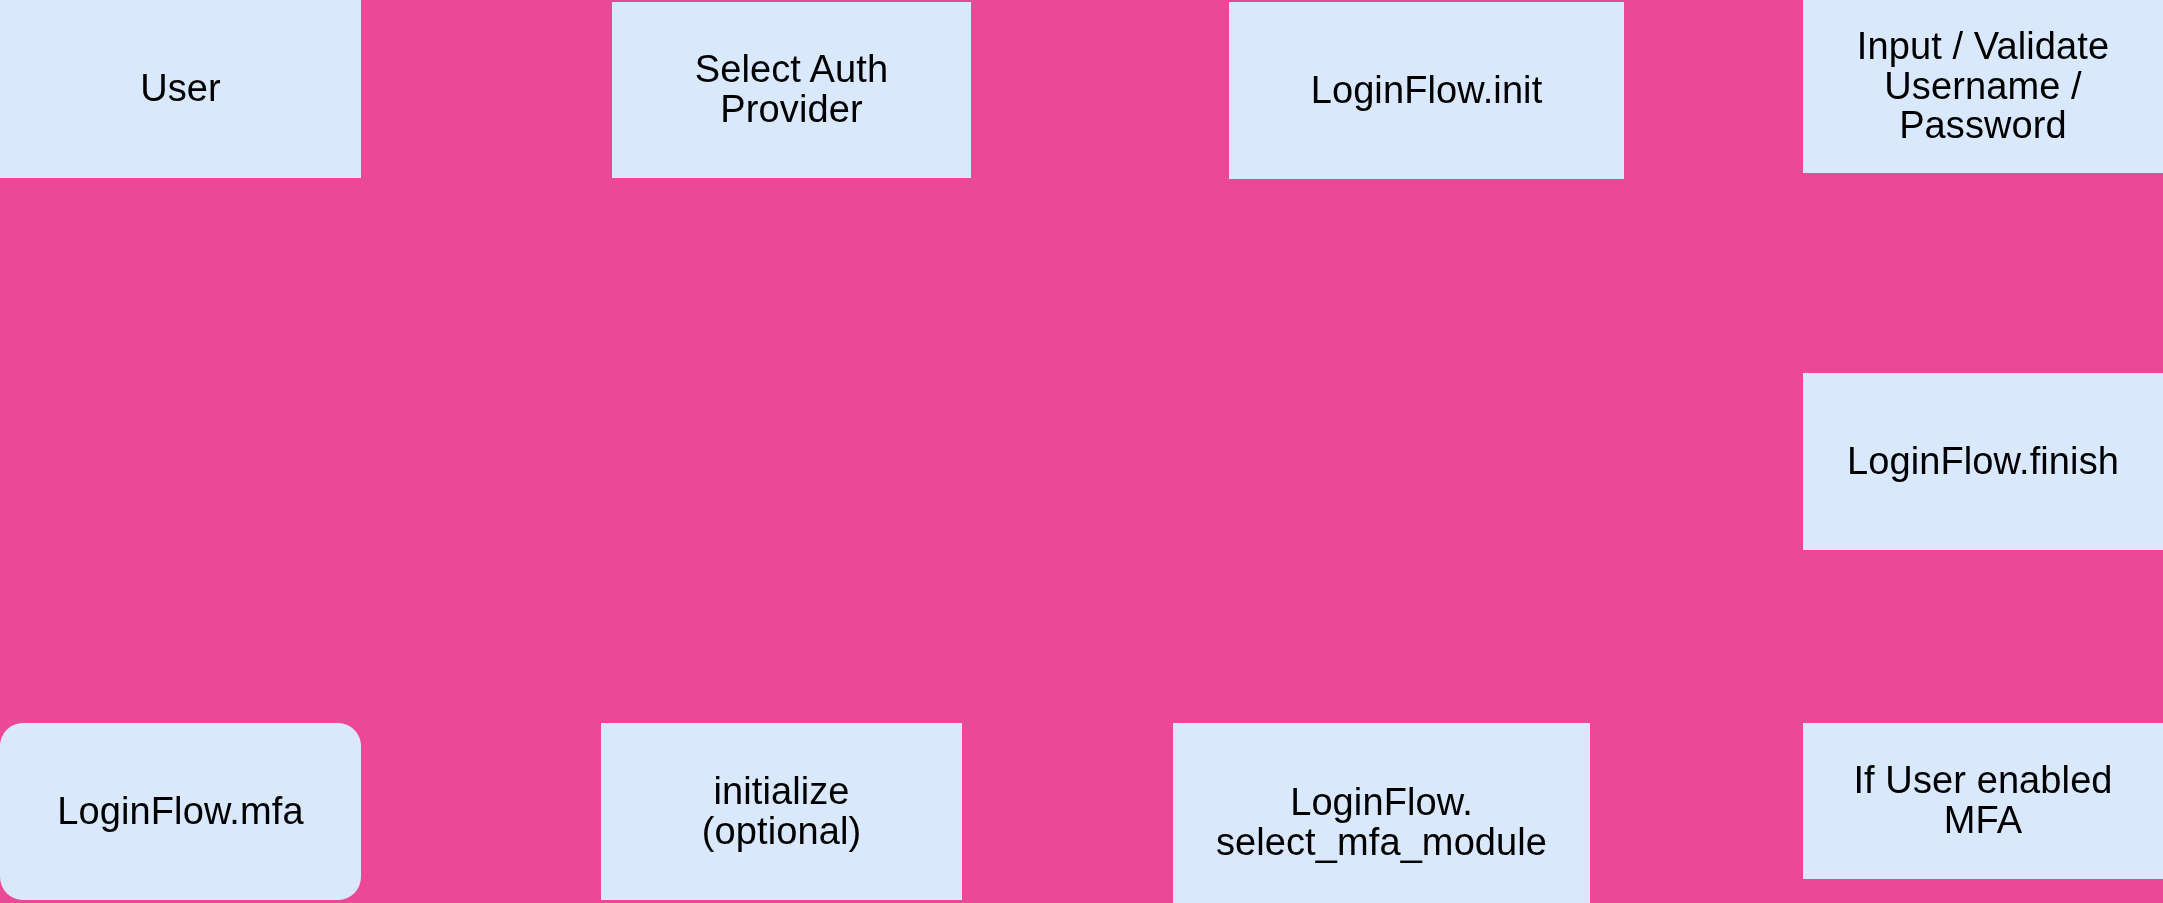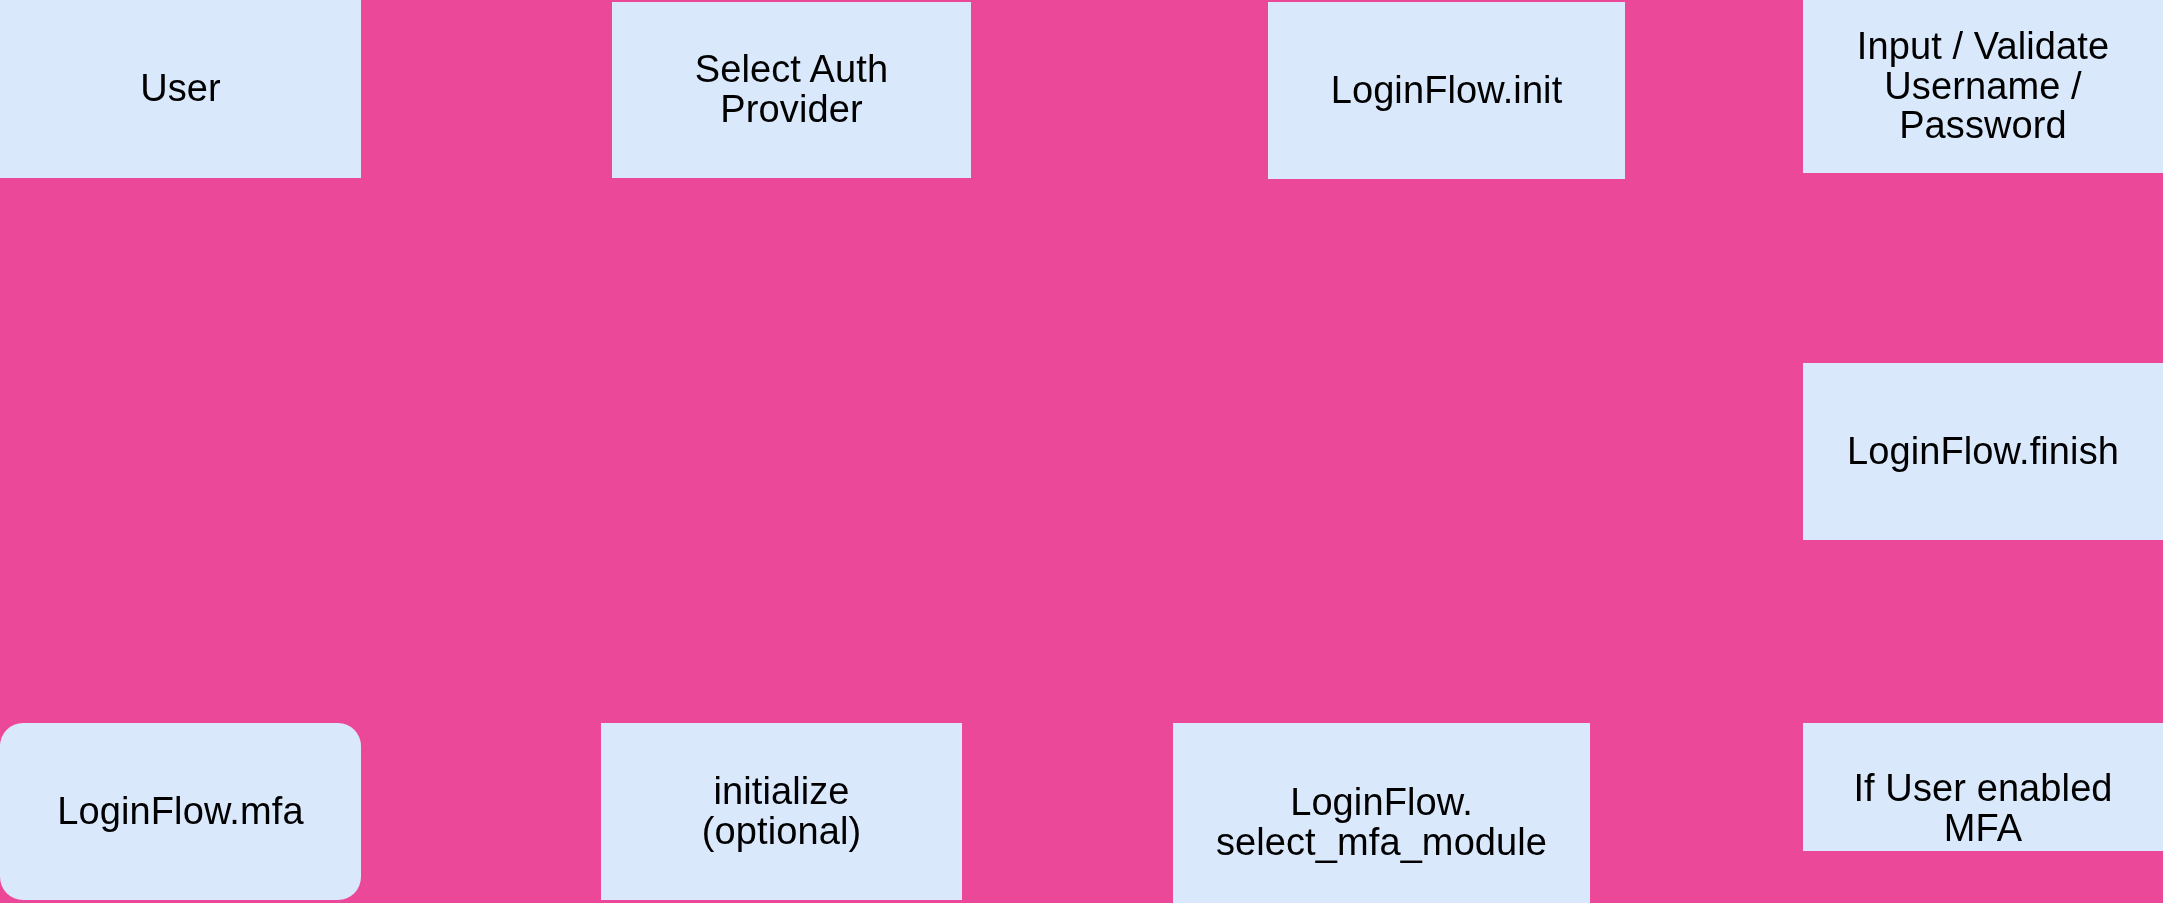--- a/index.html
+++ b/index.html
@@ -37,32 +37,32 @@
   }
   .node-label {
     display: block;
     width: 100%;
     white-space: pre-line;
   }
 
   
   #node-user              { left: 0px;    top: 0px;   width: 361px; height: 178px; }
   #node-select-auth       { left: 603px;  top: 2px;   width: 359px; height: 176px; margin-left: 9px; }
-  #node-loginflow-init    { left: 1268px; top: 2px;   width: 357px; height: 177px; }
+  #node-loginflow-init    { left: 1229px; top: 2px;   width: 395px; height: 177px; }
   #node-input-credentials { left: 1803px; top: 0px;   width: 360px; height: 173px; }
 
   
   #node-input-mfa-code    { left: 0px;    top: 363px; width: 361px; height: 177px; }
-  #node-loginflow-finish  { left: 1803px; top: 363px; width: 360px; height: 177px; }
+  #node-loginflow-finish  { left: 1803px; top: 373px; width: 360px; height: 177px; }
 
   
   #node-loginflow-mfa     { left: 0px;    top: 723px; width: 361px; height: 177px; border-radius: 23px; }
   #node-initialize        { left: 601px;  top: 723px; width: 361px; height: 177px; }
   #node-select-mfa-module { left: 1173px; top: 723px; width: 417px; height: 199px; }
-  #node-if-user-mfa       { left: 1803px; top: 723px; width: 360px; height: 128px; align-items: flex-end; }
+  #node-if-user-mfa       { left: 1803px; top: 723px; width: 360px; height: 156px; }
 </style>
 </head>
 <body>
 
 <div id="diagram-canvas">
 
   <div class="node" id="node-user">
     <span class="node-label">User</span>
   </div>
 

